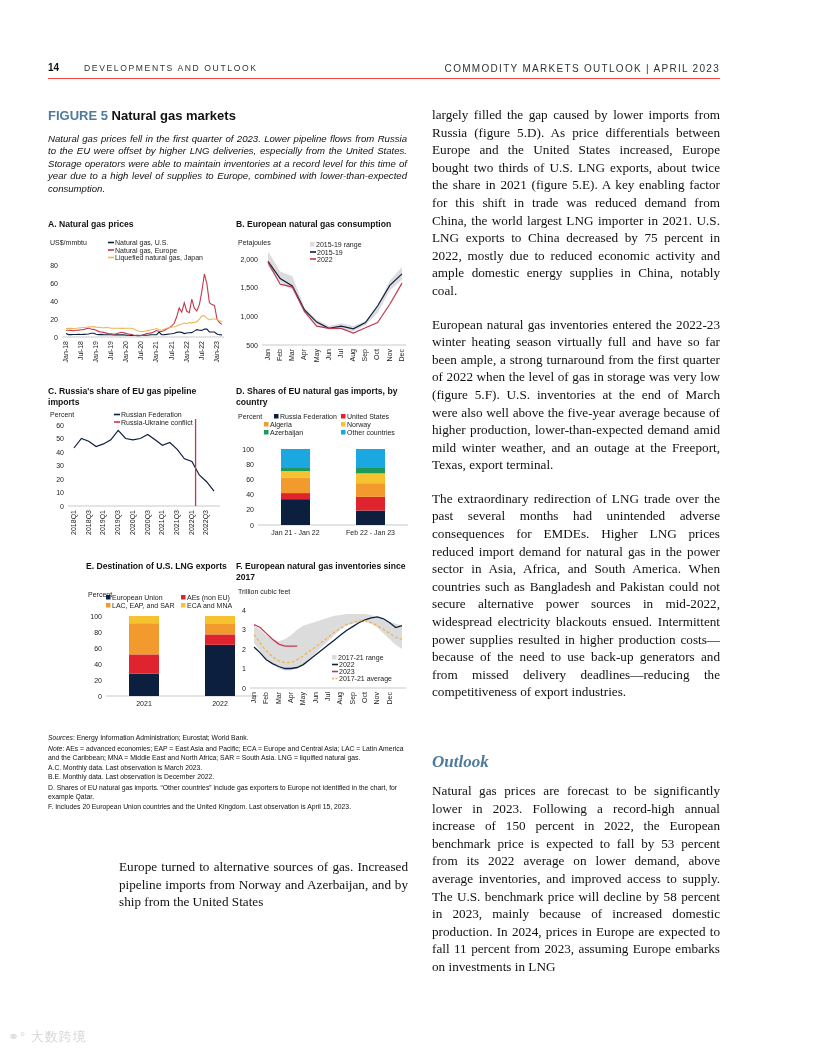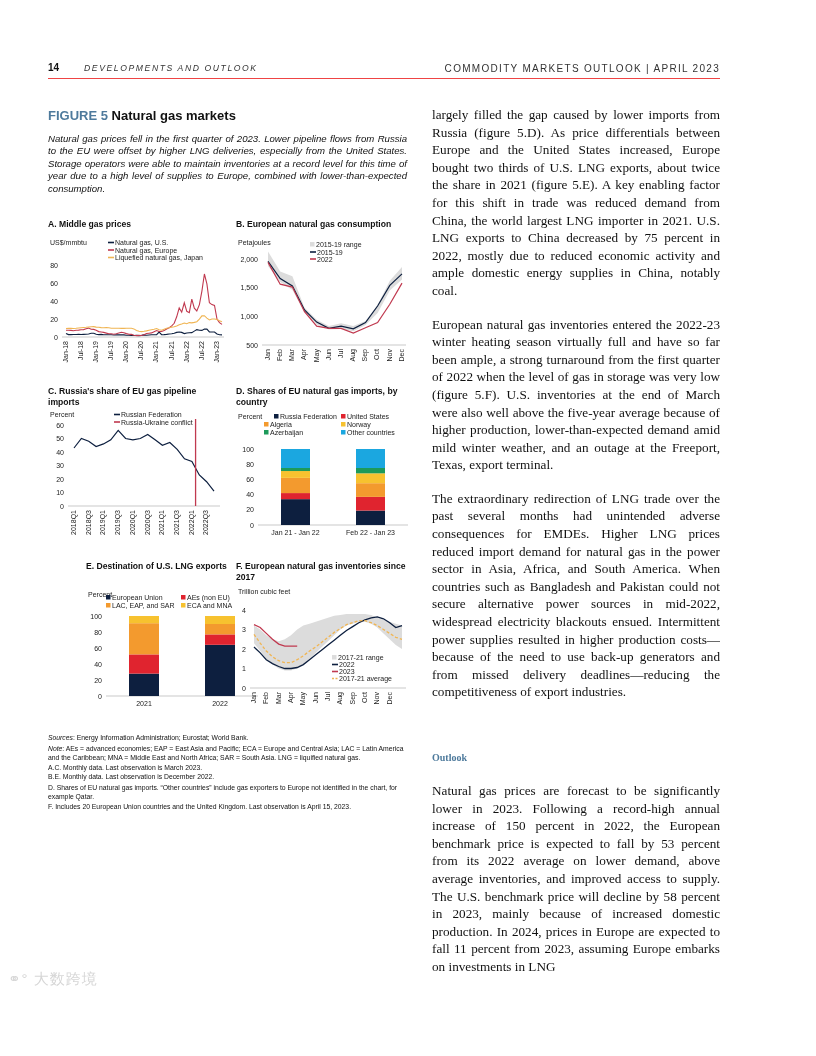--- a/index.html
+++ b/index.html
@@ -2,59 +2,59 @@
 <html><head>
 <meta charset="utf-8">
 <style>
   html, body { margin: 0; padding: 0; background: #ffffff; }
   body { width: 816px; height: 1056px; position: relative; overflow: hidden; color: #111; }
   .sans { font-family: "Liberation Sans", "DejaVu Sans", sans-serif; }
   .serif { font-family: "Liberation Serif", "DejaVu Serif", serif; }
 
   .header { position: absolute; top: 62px; left: 48px; width: 672px; height: 16px; border-bottom: 1px solid #ef4444; }
   .header .pnum { position: absolute; left: 0; top: 0; font-size: 10px; font-weight: bold; }
-  .header .sect { position: absolute; left: 36px; top: 1px; font-size: 8.6px; letter-spacing: 1.6px; color: #333; font-style: italic; }
+  .header .sect { position: absolute; left: 36px; top: 1px; font-size: 8.6px; letter-spacing: 1.6px; color: #333; }
   .header .pub { position: absolute; right: 0; top: 1px; font-size: 10px; letter-spacing: 1.3px; color: #333; }
 
   .fig-title { position: absolute; left: 48px; top: 108px; font-size: 13px; font-weight: bold; }
   .fig-title .num { color: #4e7a9c; margin-top: 44px; }
   .fig-sub { position: absolute; left: 48px; top: 133px; width: 359px; font-size: 9.6px; font-style: italic; line-height: 12.4px; text-align: justify; }
 
   .panel { position: absolute; width: 180px; }
   .panel-title { font-size: 8.6px; font-weight: bold; line-height: 10.5px; }
   .panel svg { position: absolute; left: 0; }
   .panel svg text { font-family: "Liberation Sans", "DejaVu Sans", sans-serif; font-size: 7px; fill: #222; }
 
   .notes { position: absolute; left: 48px; top: 733px; width: 358px; font-size: 6.8px; line-height: 9.4px; color: #111; }
   .notes p { margin: 0; }
   .notes p.gap { margin-top: 1.5px; }
 
   .body-col { position: absolute; font-size: 13.2px; line-height: 17.6px; text-align: justify; }
   .body-col p { margin: 0 0 12px 0; }
-  .outlook-h { position: absolute; left: 432px; top: 752px; font-size: 10px; font-weight: bold; color: #4e7a9c; }
-
-  .watermark { position: absolute; left: 8px; top: 970px; font-size: 15px; color: #d6d6d6; letter-spacing: 1px; }
+  .outlook-h { position: absolute; left: 432px; top: 752px; font-size: 17px; font-weight: bold; font-style: italic; color: #4e7a9c; }
+
+  .watermark { position: absolute; left: 8px; top: 1028px; font-size: 13px; color: #d6d6d6; letter-spacing: 1px; }
 </style>
 </head>
 <body>
 
 <div class="header sans">
   <span class="pnum">14</span>
   <span class="sect">DEVELOPMENTS AND OUTLOOK</span>
   <span class="pub">COMMODITY MARKETS OUTLOOK | APRIL 2023</span>
 </div>
 
 <div class="fig-title sans">
   <span class="num">FIGURE 5</span>
   <span>Natural gas markets</span>
 </div>
 <div class="fig-sub sans">Natural gas prices fell in the first quarter of 2023. Lower pipeline flows from Russia to the EU were offset by higher LNG deliveries, especially from the United States. Storage operators were able to maintain inventories at a record level for this time of year due to a high level of supplies to Europe, combined with lower-than-expected consumption.</div>
 
 <div class="panel sans" id="panelA" style="left:48px; top:219px;">
-  <div class="panel-title">A. Middle gas prices</div>
+  <div class="panel-title">A. Natural gas prices</div>
   <svg id="svgA" width="180" height="140" style="top:14px;">
       <text x="2" y="12">US$/mmbtu</text>
       <text x="10" y="106.5" text-anchor="end">0</text>
       <text x="10" y="88.5" text-anchor="end">20</text>
       <text x="10" y="70.5" text-anchor="end">40</text>
       <text x="10" y="52.5" text-anchor="end">60</text>
       <text x="10" y="34.5" text-anchor="end">80</text>
       <line x1="14" x2="176" y1="104" y2="104" stroke="#bbb" stroke-width="0.8"></line>
       <text x="18" y="108" transform="rotate(-90 18 108)" text-anchor="end" dominant-baseline="middle">Jan-18</text>
       <text x="33.096774193548384" y="108" transform="rotate(-90 33.096774193548384 108)" text-anchor="end" dominant-baseline="middle">Jul-18</text>
@@ -250,20 +250,21 @@
 <div class="notes sans">
   <p><i>Sources</i><span>: Energy Information Administration; Eurostat; World Bank.</span></p>
   <p class="gap"><i>Note</i><span>: AEs = advanced economies; EAP = East Asia and Pacific; ECA = Europe and Central Asia; LAC = Latin America and the Caribbean; MNA = Middle East and North Africa; SAR = South Asia. LNG = liquified natural gas.</span></p>
   <p>A.C. Monthly data. Last observation is March 2023.</p>
   <p>B.E. Monthly data. Last observation is December 2022.</p>
   <p class="gap">D. Shares of EU natural gas imports. “Other countries” include gas exporters to Europe not identified in the chart, for example Qatar.</p>
   <p>F. Includes 20 European Union countries and the United Kingdom. Last observation is April 15, 2023.</p>
 </div>
 
 <div class="body-col serif" style="left:119px; top:858px; width:289px;">
+  <p>Europe turned to alternative sources of gas. Increased pipeline imports from Norway and Azerbaijan, and by ship from the United States</p>
 </div>
 
 <div class="body-col serif" style="left:432px; top:106px; width:288px;">
   <p style="margin-bottom:16px;">largely filled the gap caused by lower imports from Russia (figure 5.D). As price differentials between Europe and the United States increased, Europe bought two thirds of U.S. LNG exports, about twice the share in 2021 (figure 5.E). A key enabling factor for this shift in trade was reduced demand from China, the world largest LNG importer in 2021. U.S. LNG exports to China decreased by 75 percent in 2022, mostly due to reduced economic activity and ample domestic energy supplies in China, notably coal.</p>
   <p style="margin-bottom:16px;">European natural gas inventories entered the 2022-23 winter heating season virtually full and have so far been ample, a strong turnaround from the first quarter of 2022 when the level of gas in storage was very low (figure 5.F). U.S. inventories at the end of March were also well above the five-year average because of higher production, lower-than-expected demand amid mild winter weather, and an outage at the Freeport, Texas, export terminal.</p>
   <p>The extraordinary redirection of LNG trade over the past several months had unintended adverse consequences for EMDEs. Higher LNG prices reduced import demand for natural gas in the power sector in Asia, Africa, and South America. When countries such as Bangladesh and Pakistan could not secure alternative power sources in mid-2022, widespread electricity blackouts ensued. Intermittent power supplies resulted in higher production costs—because of the need to use back-up generators and from missed delivery deadlines—reducing the competitiveness of export industries.</p>
 </div>
 
 <div class="outlook-h serif">Outlook</div>
 <div class="body-col serif" style="left:432px; top:782px; width:288px;">

